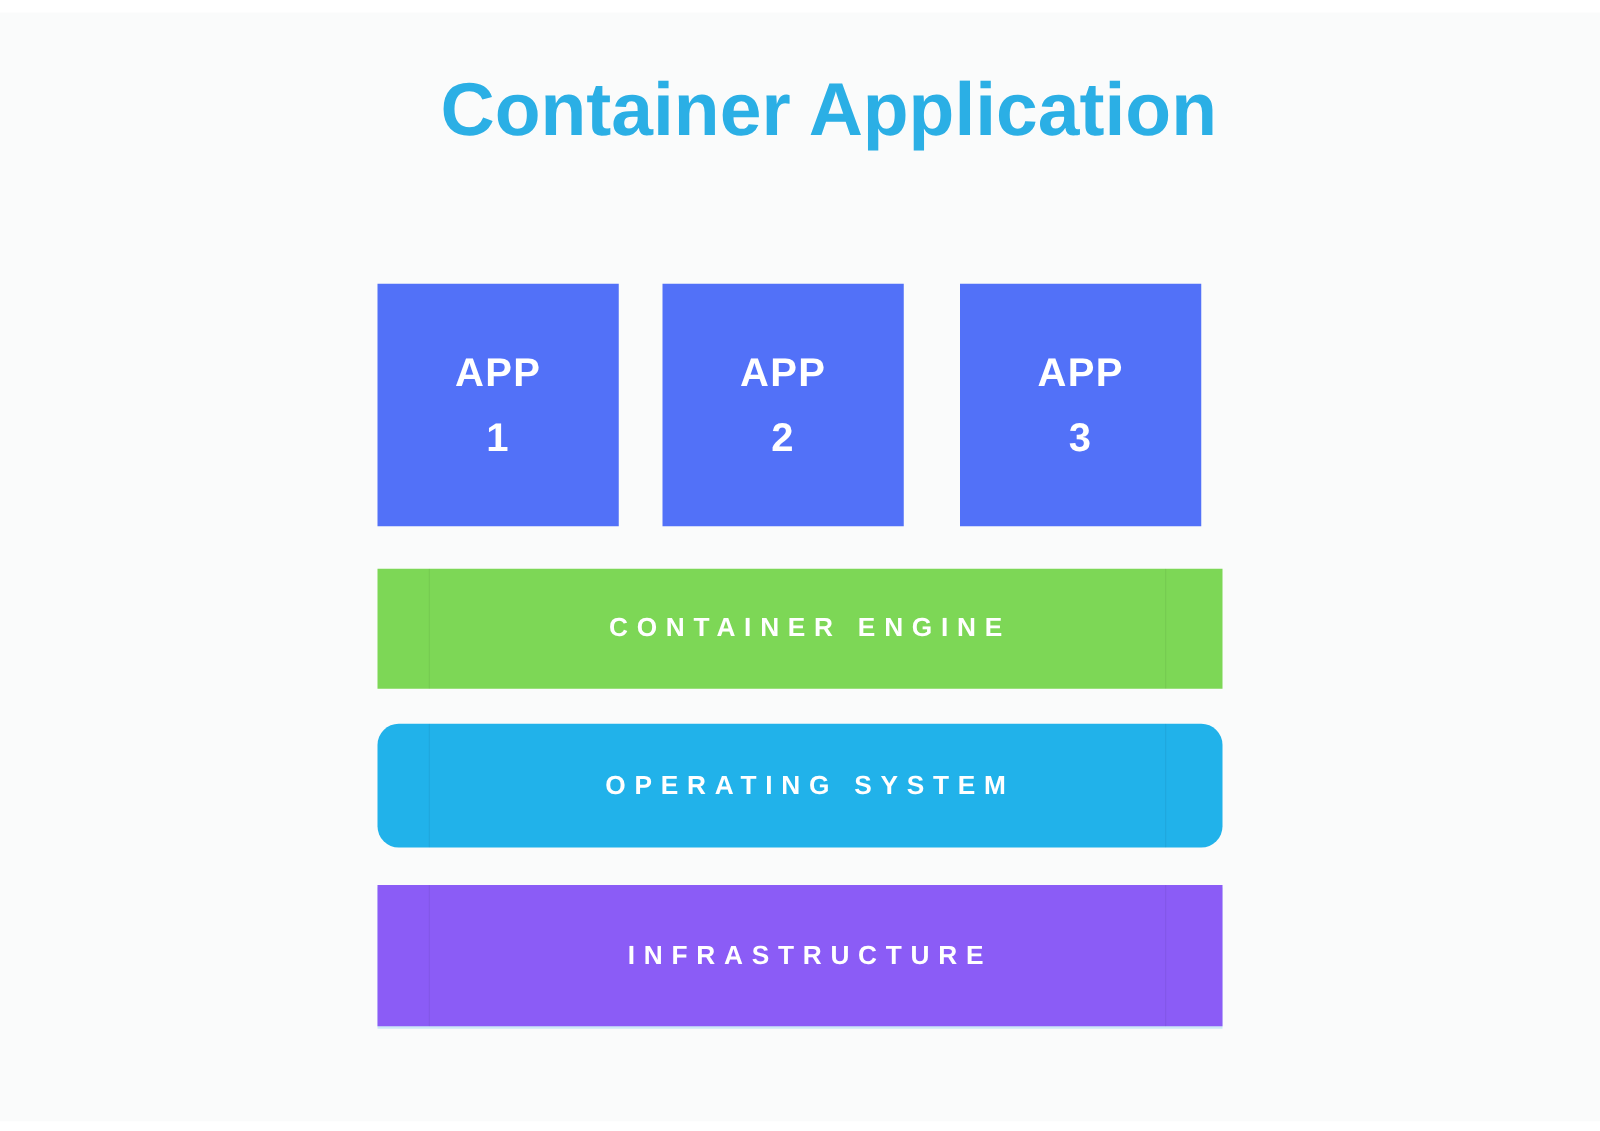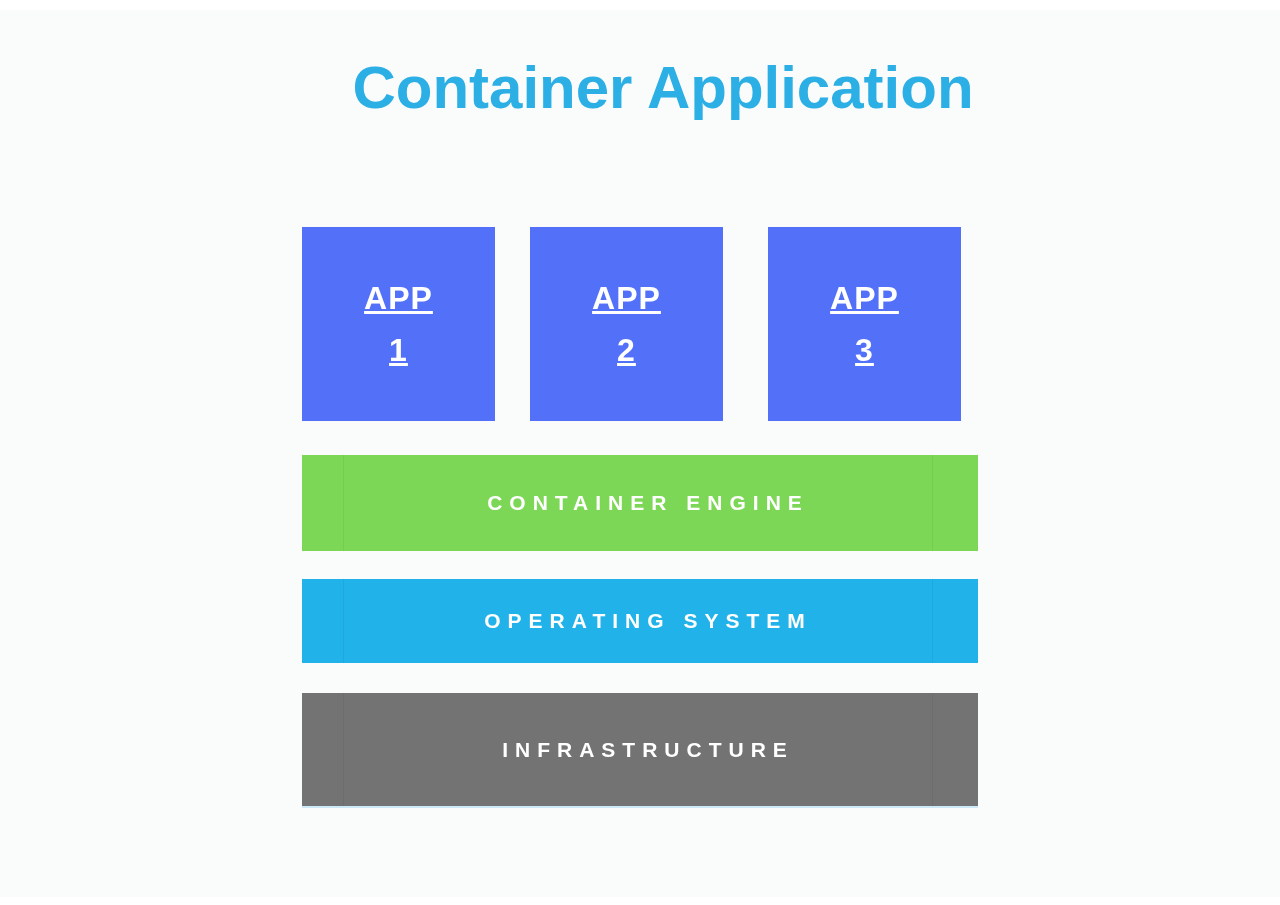--- a/index.html
+++ b/index.html
@@ -61,21 +61,21 @@
   .app-box.pos-2 { left: 228px; }
   .app-box.pos-3 { left: 466px; }
   .app-label {
     color: #ffffff;
     font-weight: 700;
     font-size: 32px;
     line-height: 52px;
     letter-spacing: 1px;
     text-align: center;
   }
-  .app-label span { display: block; text-decoration: underline; }
+  .app-label span { display: block; }
 
   .layer {
     position: relative;
     width: 676px;
     display: flex;
     align-items: center;
     justify-content: center;
     color: #ffffff;
     font-weight: 700;
     font-size: 21px;
@@ -89,21 +89,21 @@
     position: absolute;
     top: 0;
     bottom: 0;
     width: 1px;
     background: rgba(0,0,0,0.05);
   }
   .layer::before { left: 41px; }
   .layer::after  { right: 45px; }
 
   .layer.engine { margin-top: 34px; height: 96px; background: #7dd756; }
-  .layer.os     { margin-top: 28px; height: 84px; background: #21b2ea; }
+  .layer.os     { margin-top: 28px; height: 99px; background: #21b2ea; border-radius: 17px; }
   .layer.infra  { margin-top: 30px; height: 113px; background: #0d5486;
                   box-shadow: 0 2px 0 rgba(175,222,245,0.6); }
 </style>
 </head>
 <body style="background: rgb(250, 251, 251);">
 
 <div class="edge-strip top"></div>
 
 <h1 class="title" style="color: rgb(43, 175, 229);">Container Application</h1>
 
@@ -131,19 +131,19 @@
   </div>
 
   <div class="layer engine" style="background: rgb(125, 215, 86);">
     <span>CONTAINER ENGINE</span>
   </div>
 
   <div class="layer os" style="background: rgb(33, 178, 234);">
     <span>OPERATING SYSTEM</span>
   </div>
 
-  <div class="layer infra" style="background: #737373;">
+  <div class="layer infra" style="background: #8b5cf6;">
     <span>INFRASTRUCTURE</span>
   </div>
 
 </div>
 
 <div class="edge-strip bottom"></div>
 
 </body></html>

